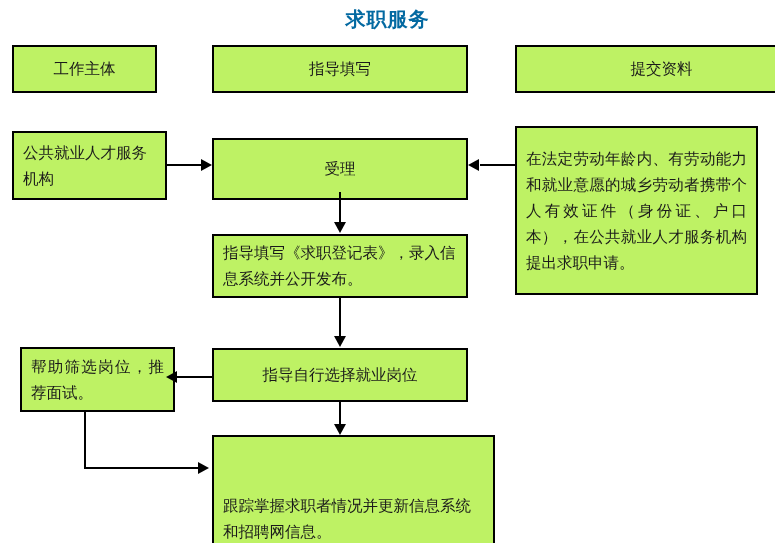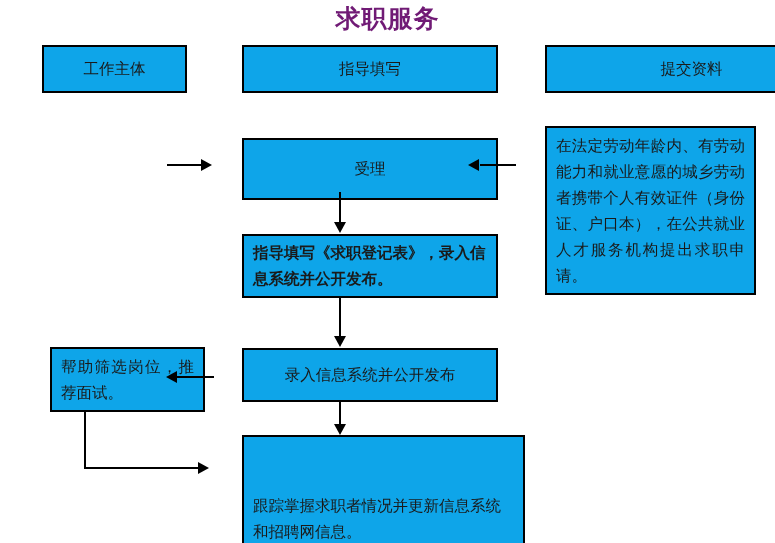--- a/index.html
+++ b/index.html
@@ -18,37 +18,36 @@
     position: relative;
     width: 775px;
     height: 543px;
   }
   .title {
     position: absolute;
     left: 0;
     top: 4px;
     width: 775px;
     text-align: center;
-    font-size: 25px;
+    font-size: 20px;
     font-weight: bold;
     letter-spacing: 1px;
     line-height: 30px;
-    color: #701a75;
+    color: #0369a1;
   }
   .box {
     position: absolute;
     box-sizing: border-box;
     border: 2px solid #000000;
-    background: #0ea5e9;
+    background: #bef264;
     display: flex;
     align-items: center;
     font-size: 15.5px;
     line-height: 26px;
     color: #1a1a1a;
-    margin-left: 30px;
   }
   .box .txt {
     display: block;
     width: 100%;
     padding: 0 9px;
     box-sizing: border-box;
   }
   .center .txt { text-align: center; }
   .justify .txt {
     text-align: justify;
@@ -58,22 +57,22 @@
   .left .txt { text-align: left; }
 
   
   #hdr-subject { left: 12px;  top: 45px; width: 145px; height: 48px; }
   #hdr-process { left: 212px; top: 45px; width: 256px; height: 48px; }
   #hdr-docs    { left: 515px; top: 45px; width: 293px; height: 48px; }
 
   
   #box-agency   { left: 12px;  top: 131px; width: 155px; height: 69px; }
   #box-accept   { left: 212px; top: 138px; width: 256px; height: 62px; }
-  #box-docs     { left: 515px; top: 126px; width: 211px; height: 169px; }
-  #box-register { left: 212px; top: 234px; width: 256px; height: 64px; font-weight: bold; }
+  #box-docs     { left: 515px; top: 126px; width: 243px; height: 169px; }
+  #box-register { left: 212px; top: 234px; width: 256px; height: 64px; }
   #box-select   { left: 212px; top: 348px; width: 256px; height: 54px; }
   #box-screen   { left: 20px;  top: 347px; width: 155px; height: 65px; }
   #box-track    { left: 212px; top: 435px; width: 283px; height: 112px; align-items: flex-end; }
 
   
   .line {
     position: absolute;
     background: #000000;
   }
   .hline { height: 2px; }
@@ -139,35 +138,38 @@
   <div class="box center" id="hdr-subject">
     <span class="txt">工作主体</span>
   </div>
   <div class="box center" id="hdr-process">
     <span class="txt">指导填写</span>
   </div>
   <div class="box center" id="hdr-docs">
     <span class="txt">提交资料</span>
   </div>
 
+  <div class="box left" id="box-agency">
+    <span class="txt">公共就业人才服务机构</span>
+  </div>
 
   <div class="box center" id="box-accept">
     <span class="txt">受理</span>
   </div>
 
   <div class="box justify" id="box-docs">
     <span class="txt">在法定劳动年龄内、有劳动能力和就业意愿的城乡劳动者携带个人有效证件（身份证、户口本），在公共就业人才服务机构提出求职申请。</span>
   </div>
 
   <div class="box left" id="box-register">
     <span class="txt">指导填写《求职登记表》，录入信息系统并公开发布。</span>
   </div>
 
   <div class="box center" id="box-select">
-    <span class="txt">录入信息系统并公开发布</span>
+    <span class="txt">指导自行选择就业岗位</span>
   </div>
 
   <div class="box justify" id="box-screen">
     <span class="txt">帮助筛选岗位，推荐面试。</span>
   </div>
 
   <div class="box left" id="box-track">
     <span class="txt">跟踪掌握求职者情况并更新信息系统和招聘网信息。</span>
   </div>
 

